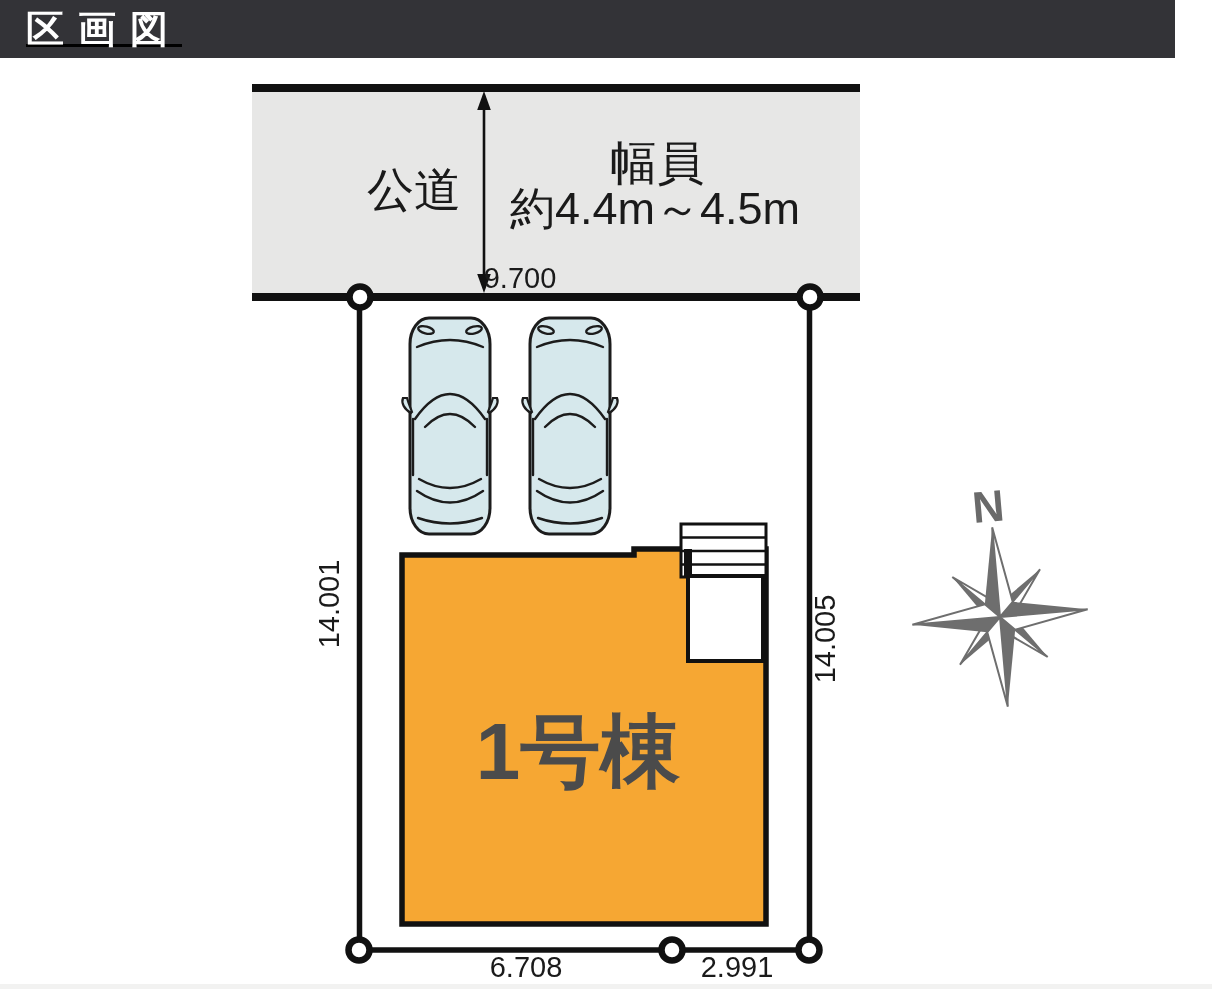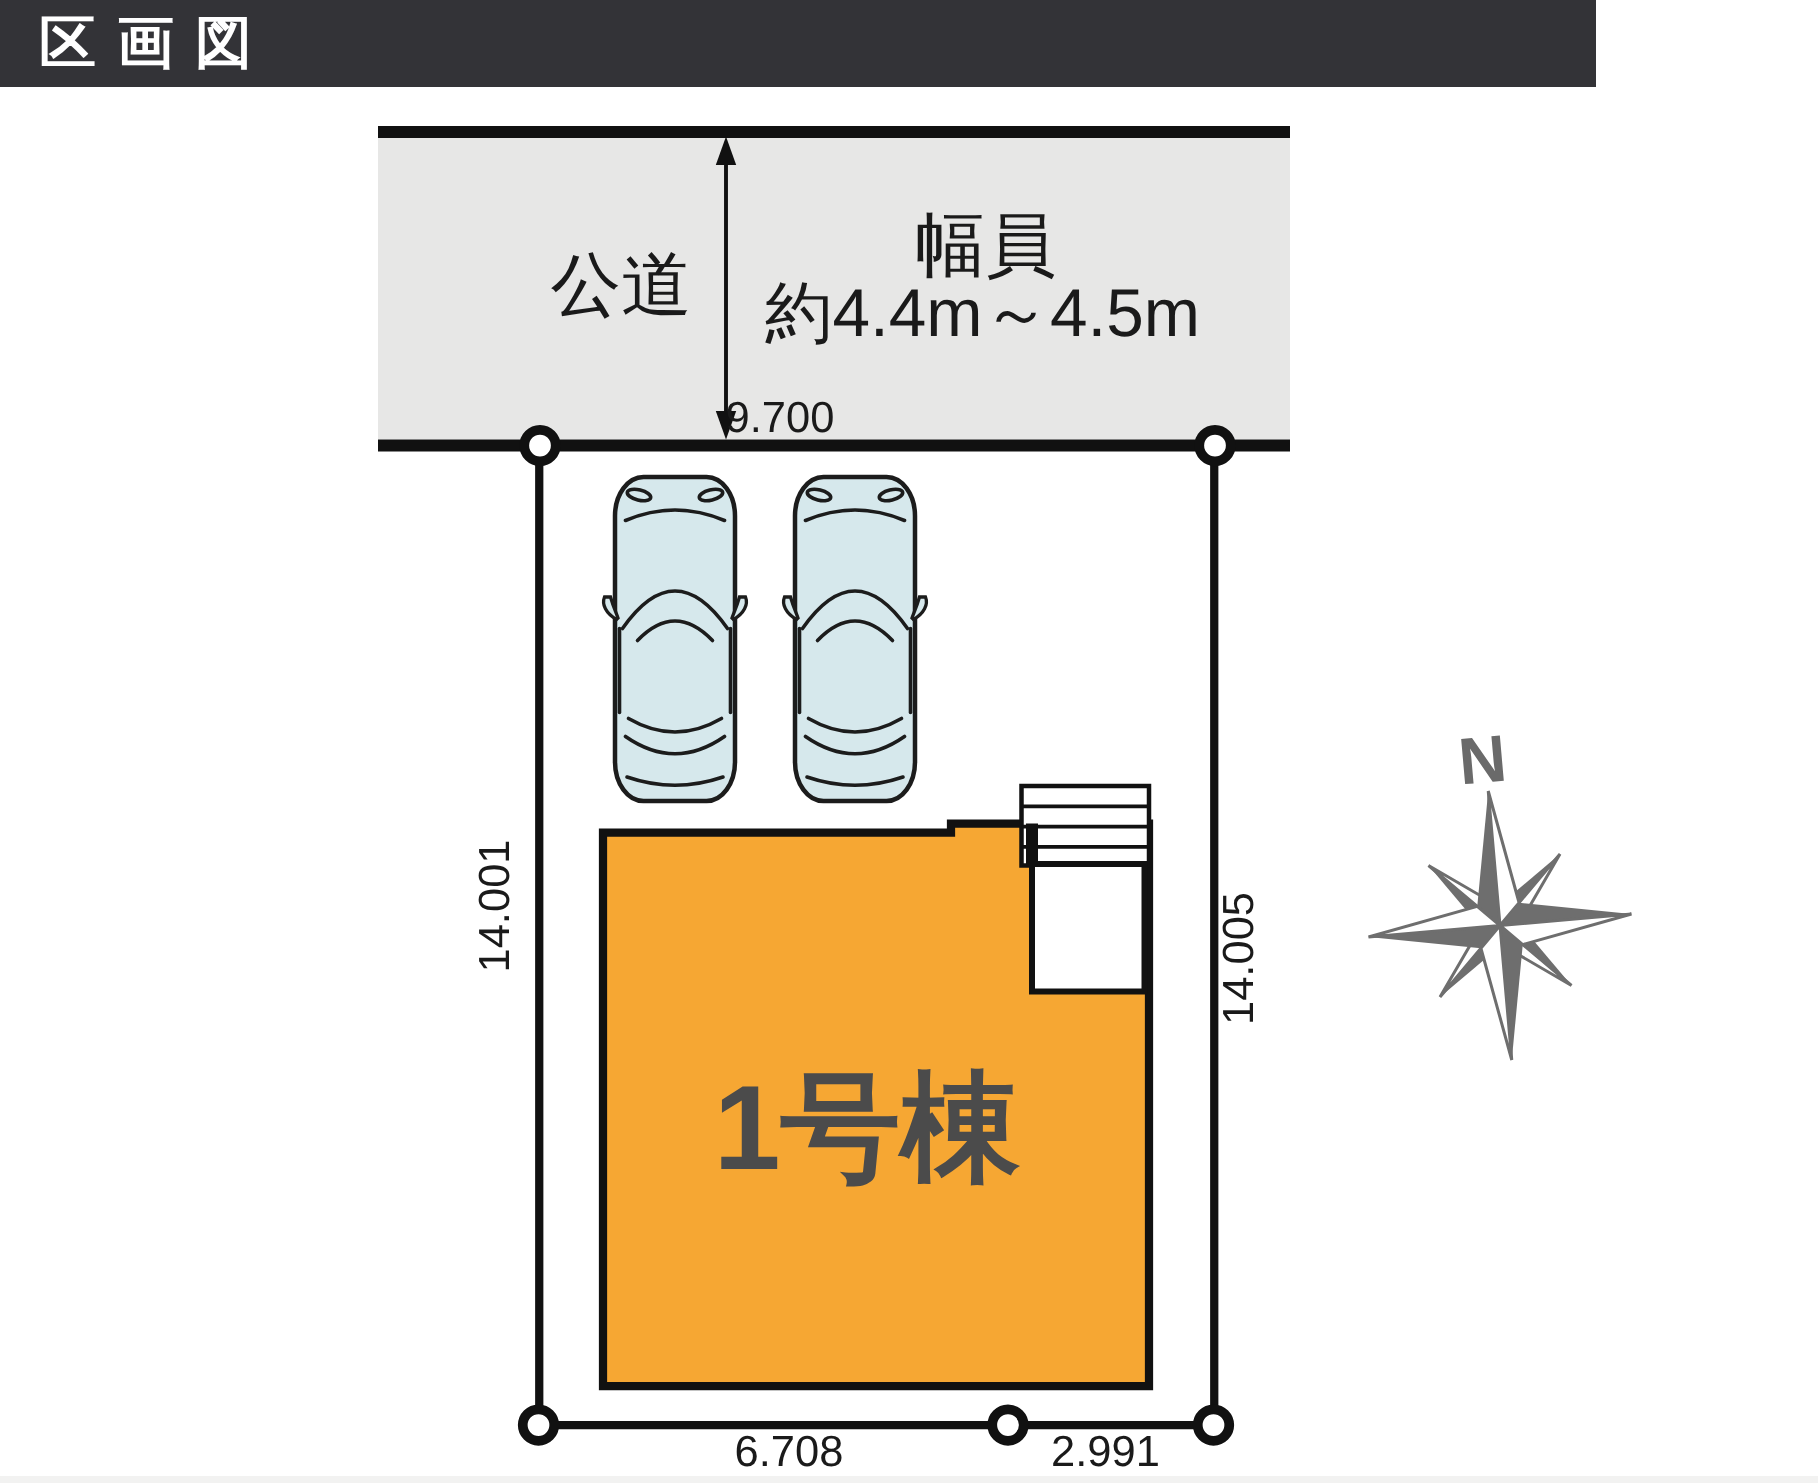--- a/index.html
+++ b/index.html
@@ -4,23 +4,23 @@
 <style>
   html,body{margin:0;padding:0;background:#fff;}
   #canvas{
     position:relative;
     width:1212px;height:989px;
     background:#ffffff;
     overflow:hidden;
     font-family:"Liberation Sans",sans-serif;
   }
   #titlebar{
-    position:absolute;left:0;top:0;width:1064px;height:58px;
+    position:absolute;left:0;top:0;width:1175px;height:58px;
     background:#333337;
-    display:flex;align-items:flex-end;
+    display:flex;align-items:flex-end;text-decoration:underline;
   }
   #titlebar .title{
     color:#ffffff;
     font-family:"Liberation Serif",serif;
     font-weight:bold;
     font-size:38px;
     letter-spacing:14px;
     padding-left:26px;
     line-height:58px;
     white-space:nowrap;

